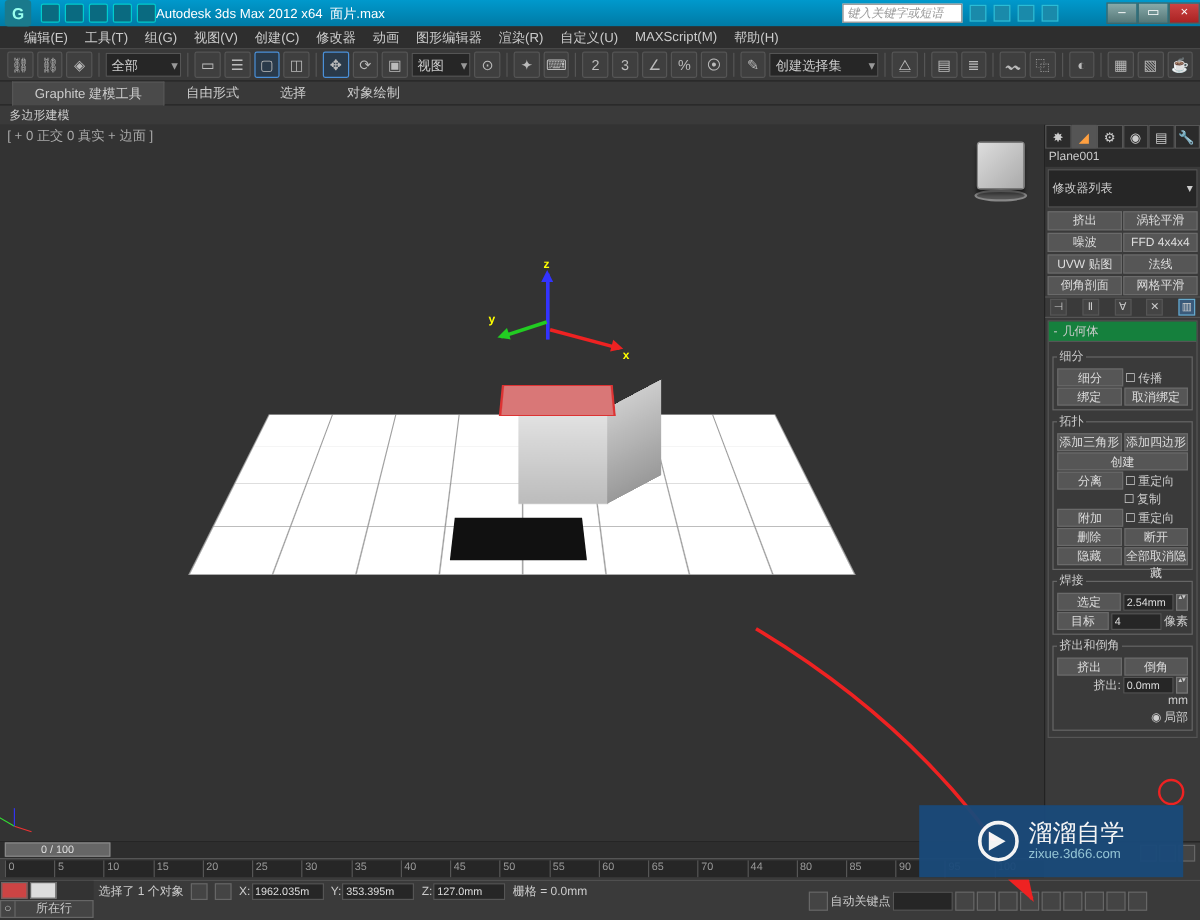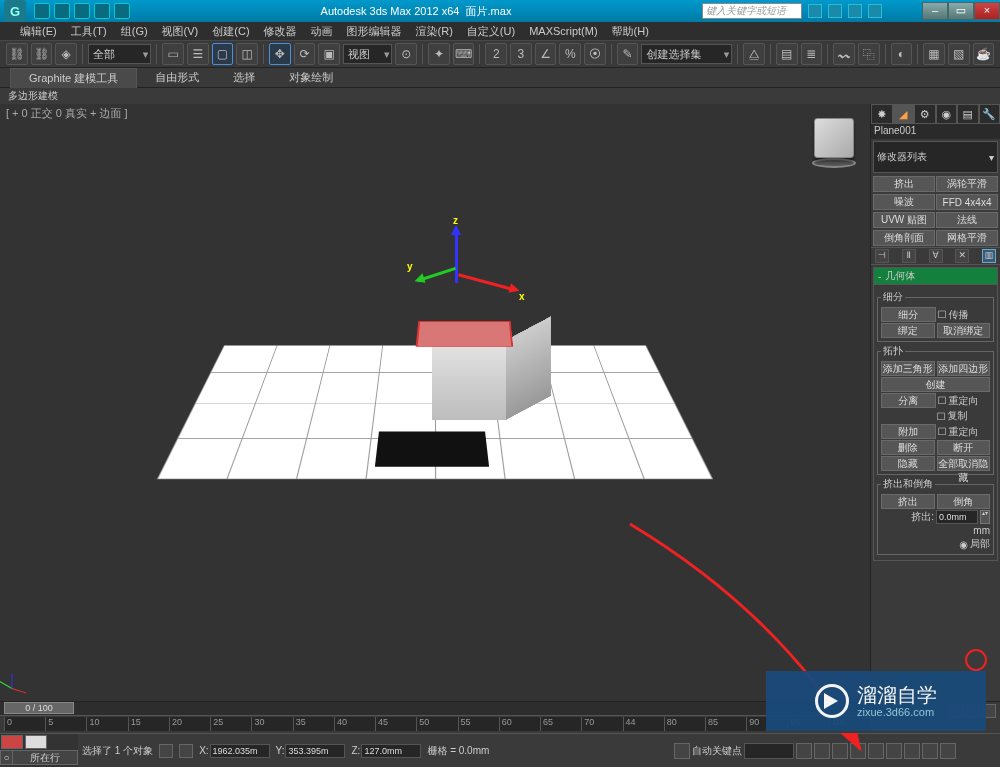--- a/index.html
+++ b/index.html
@@ -1,21 +1,21 @@
 <!DOCTYPE html>
 <html><head>
 <meta charset="utf-8">
 <style>
 * { margin: 0; padding: 0; box-sizing: border-box; font-family: "Microsoft YaHei", Arial, sans-serif; user-select: none; }
 body { width: 1000px; height: 767px; background: #333; overflow: hidden; position: relative; }
 .titlebar { height: 22px; background: linear-gradient(#0099cc,#007aa5); display: flex; align-items: center; color: #fff; font-size: 11px; }
 .titlebar .logo { width: 22px; height: 22px; background: #1a7a8c; border-radius: 3px; margin: 0 4px; display: flex; align-items: center; justify-content: center; color: #9fe; font-weight: bold; font-size: 13px; }
 .titlebar .qat { display:flex; gap:4px; margin-left:4px;}
 .titlebar .qat span{width:16px;height:16px;background:#0a6a80;border:1px solid #0cc;border-radius:2px;}
-.titlebar .title-text { flex: 1; text-align: center; }
+.titlebar .title-text { flex: 1; }
 .titlebar .search { width:100px; height:16px; background:#fff; border:1px solid #888; color:#999; font-size:10px; padding:0 3px; font-style:italic;}
 .titlebar .tb-icons{display:flex;gap:6px;margin:0 40px 0 6px;}
 .titlebar .tb-icons span{width:14px;height:14px;background:#1a8aaa;border:1px solid #2bbdd7;}
 .titlebar .winbtns{display:flex;}
 .titlebar .winbtns div{width:26px;height:18px;background:linear-gradient(#8aa,#577);border:1px solid #466;font-size:11px;text-align:center;color:#fff;line-height:15px;}
 .titlebar .winbtns .close{background:linear-gradient(#c44,#a22);}
 .menubar { height: 18px; background: #2e2e2e; display: flex; align-items: center; padding-left: 20px; font-size: 11px; color: #ccc; }
 .menubar span { margin-right: 14px; cursor: default; }
 .toolbar { height: 28px; background: #393939; border-top:1px solid #484848; border-bottom:1px solid #222; display:flex; align-items:center; padding:0 6px; gap:3px;}
 .toolbar .tbtn{width:22px;height:22px;background:#3f3f3f;border:1px solid #555;border-radius:2px;display:flex;align-items:center;justify-content:center;color:#bbb;font-size:12px;}
@@ -82,35 +82,35 @@
 .cmd .roll fieldset{border:1px solid #666;margin:2px 0;padding:2px 3px;}
 .cmd .roll legend{font-size:10px;padding:0 2px;}
 .cmd .roll .row{display:flex;gap:2px;margin:1px 0;align-items:center;}
 .cmd .roll .row button{flex:1;height:15px;background:#565656;border:1px solid #6a6a6a;color:#ddd;font-size:10px;}
 .cmd .roll .row .chk{display:flex;align-items:center;gap:2px;flex:1;font-size:10px;}
 .cmd .roll .row input[type=text]{width:42px;height:14px;background:#262626;border:1px solid #555;color:#ddd;font-size:9px;padding:0 2px;}
 .cmd .roll .row .spin{width:10px;height:14px;background:#555;border:1px solid #777;display:flex;flex-direction:column;font-size:6px;line-height:5px;text-align:center;color:#ccc;}
 
 .timeline{height:32px;background:#3a3a3a;border-top:1px solid #222;display:flex;align-items:center;font-size:10px;color:#aaa;position:relative;}
 .timeline .slider{position:absolute;top:0;left:0;right:130px;height:14px;background:#2d2d2d;border-bottom:1px solid #555;}
-.timeline .key{position:absolute;top:0;left:4px;width:70px;height:12px;background:#666;border:1px solid #888;text-align:center;font-size:9px;color:#ddd;}
+.timeline .key{position:absolute;top:0;left:4px;width:88px;height:12px;background:#666;border:1px solid #888;text-align:center;font-size:9px;color:#ddd;}
 .timeline .ticks{position:absolute;top:15px;left:4px;right:130px;height:14px;background:#262626;display:flex;}
 .timeline .ticks span{flex:1;border-left:1px solid #555;padding-left:2px;color:#999;font-size:9px;}
 .timeline .keybtns{position:absolute;right:4px;top:2px;display:flex;gap:2px;}
 .timeline .keybtns div{width:14px;height:14px;background:#444;border:1px solid #666;}
 .status{height:34px;background:#3a3a3a;display:flex;font-size:10px;color:#ccc;border-top:1px solid #555;}
 .status .left{width:78px;background:#333;}
 .status .left .row1{height:16px;display:flex;}
 .status .left .sq{width:22px;height:14px;border:1px solid #666;margin:1px;}
 .status .left .sq.r{background:#c44;}
 .status .left .sq.w{background:#ddd;}
 .status .left .lbl{height:15px;background:#444;border:1px solid #666;font-size:10px;text-align:center;line-height:14px;display:flex;}
 .status .left .lbl span:first-child{width:12px;border-right:1px solid #666;}
 .status .left .lbl span:last-child{flex:1;}
-.status .mid{flex:1;padding:1px 4px;display:flex;flex-direction:column;justify-content:center;}
+.status .mid{flex:1;padding:1px 4px;display:flex;flex-direction:column;}
 .status .mid .line{display:flex;align-items:center;gap:6px;height:16px;}
 .status .mid .coord{display:flex;align-items:center;gap:1px;}
 .status .mid .coord input{width:60px;height:14px;background:#262626;border:1px solid #555;color:#ddd;font-size:9px;padding:0 2px;}
 .status .mid .ic{width:14px;height:14px;background:#444;border:1px solid #666;}
 .status .right{width:330px;display:flex;align-items:center;gap:2px;padding:0 4px;}
 .status .right .ic{width:16px;height:16px;background:#444;border:1px solid #666;}
 .status .right .drop{width:50px;height:16px;background:#262626;border:1px solid #555;}
 
 .annot-arrow{position:absolute;pointer-events:none;}
 .watermark{position:absolute;right:14px;bottom:36px;width:220px;height:60px;background:#1a4a7a;display:flex;align-items:center;justify-content:center;color:#fff;font-size:20px;gap:8px;opacity:.95;}
@@ -345,20 +345,33 @@
                 <span>重定向</span>
               </label>
             </div>
           <div class="row">
               <button>删除</button>
               <button>断开</button>
             </div>
           <div class="row">
               <button>隐藏</button>
               <button>全部取消隐藏</button>
+            </div>
+        </fieldset>
+        <fieldset>
+            <legend>焊接</legend>
+          <div class="row">
+              <button>选定</button>
+              <input type="text" value="2.54mm" style="">
+              <div class="spin">▴▾</div>
+            </div>
+          <div class="row">
+              <button>目标</button>
+              <input type="text" value="4" style="">
+              <span>像素</span>
             </div>
         </fieldset>
         <fieldset>
             <legend>挤出和倒角</legend>
           <div class="row">
               <button>挤出</button>
               <button>倒角</button>
             </div>
           <div class="row">
               <span style="flex:1;text-align:right">挤出:</span>

